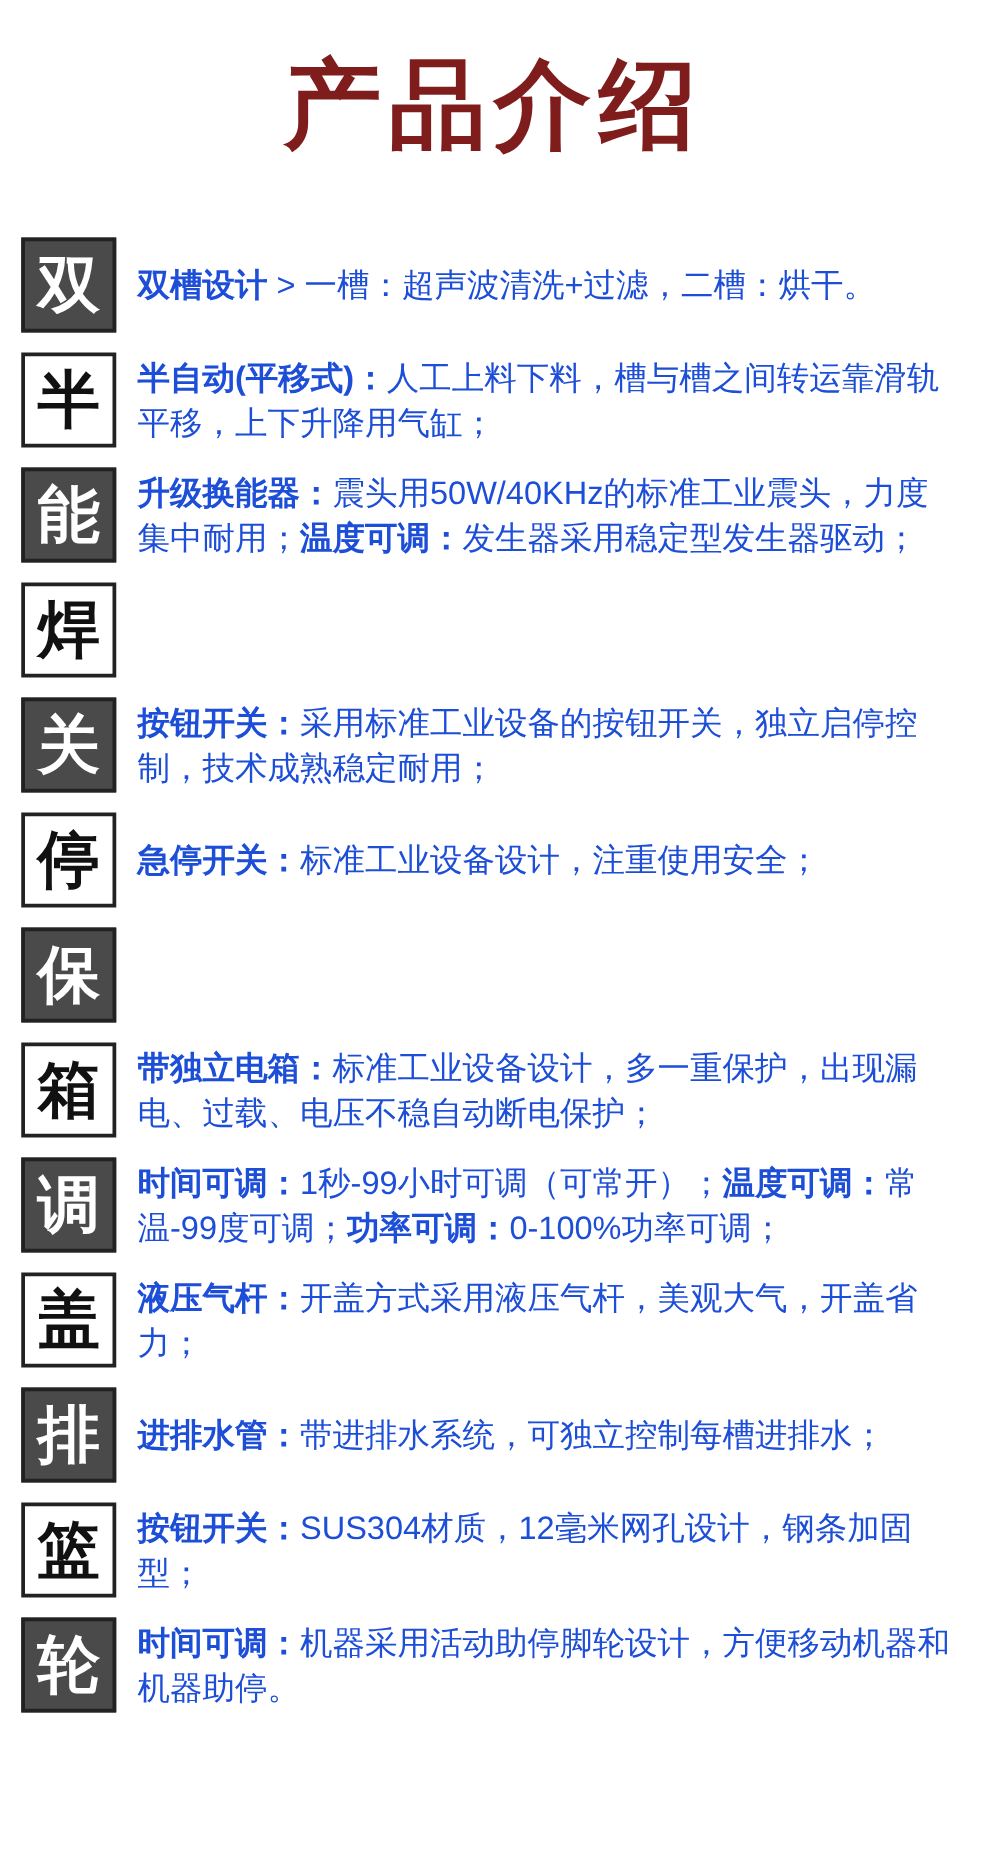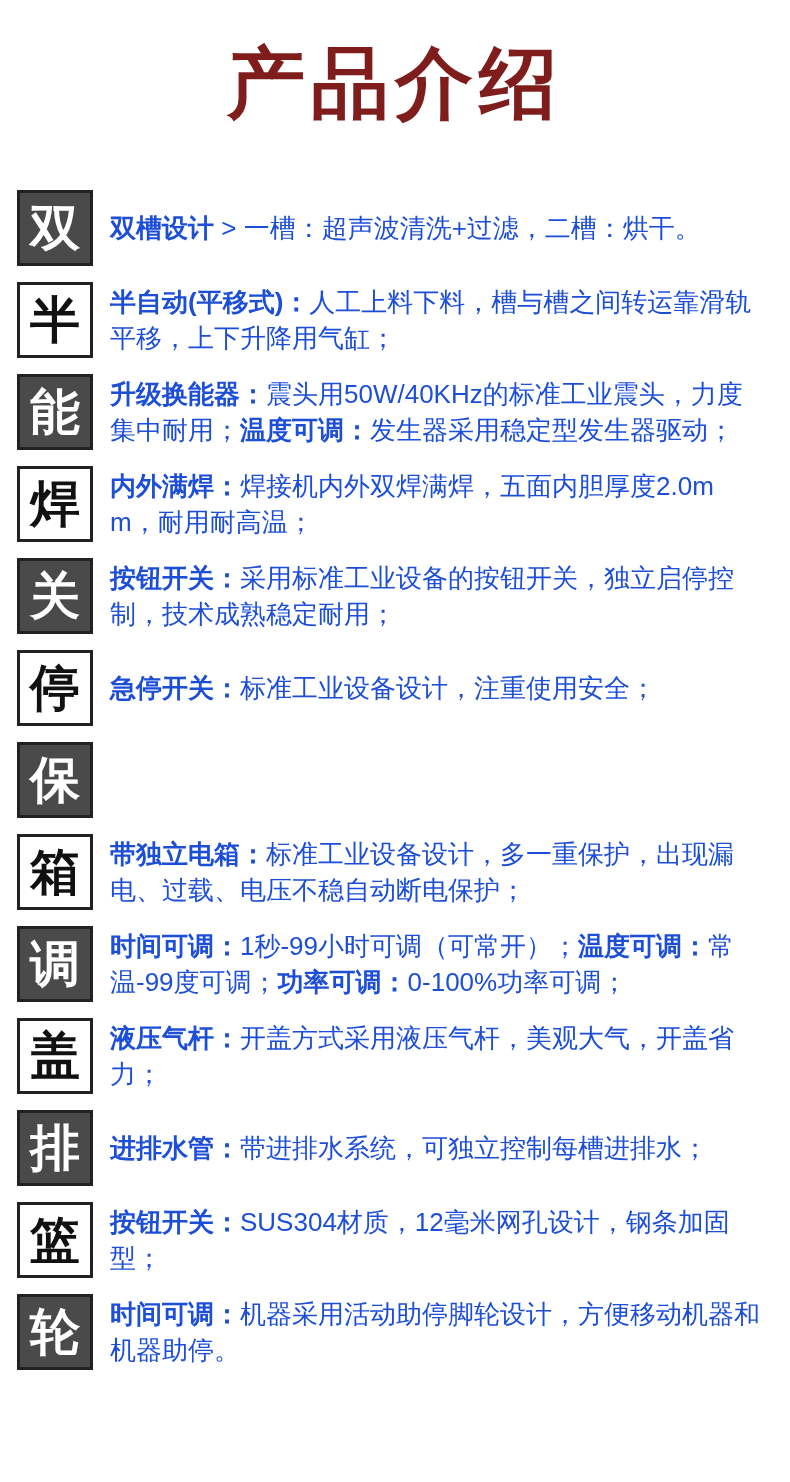--- a/index.html
+++ b/index.html
@@ -90,21 +90,20 @@
       <div class="feature-item">
     <div class="glyph-badge dark">
       <span>能</span>
     </div>
     <div class="feature-text"><span class="seg bold">升级换能器：</span><span class="seg">震头用50W/40KHz的标准工业震头，力度集中耐用；</span><span class="seg bold">温度可调：</span><span class="seg">发生器采用稳定型发生器驱动；</span></div>
   </div>
       <div class="feature-item">
     <div class="glyph-badge light">
       <span>焊</span>
     </div>
-    <div class="feature-text"><span class="seg bold">内外满焊：</span><span class="seg">焊接机内外双焊满焊，五面内胆厚度2.0mm，耐用耐高温；</span></div>
   </div>
       <div class="feature-item">
     <div class="glyph-badge dark">
       <span>关</span>
     </div>
     <div class="feature-text"><span class="seg bold">按钮开关：</span><span class="seg">采用标准工业设备的按钮开关，独立启停控制，技术成熟稳定耐用；</span></div>
   </div>
       <div class="feature-item">
     <div class="glyph-badge light">
       <span>停</span>

